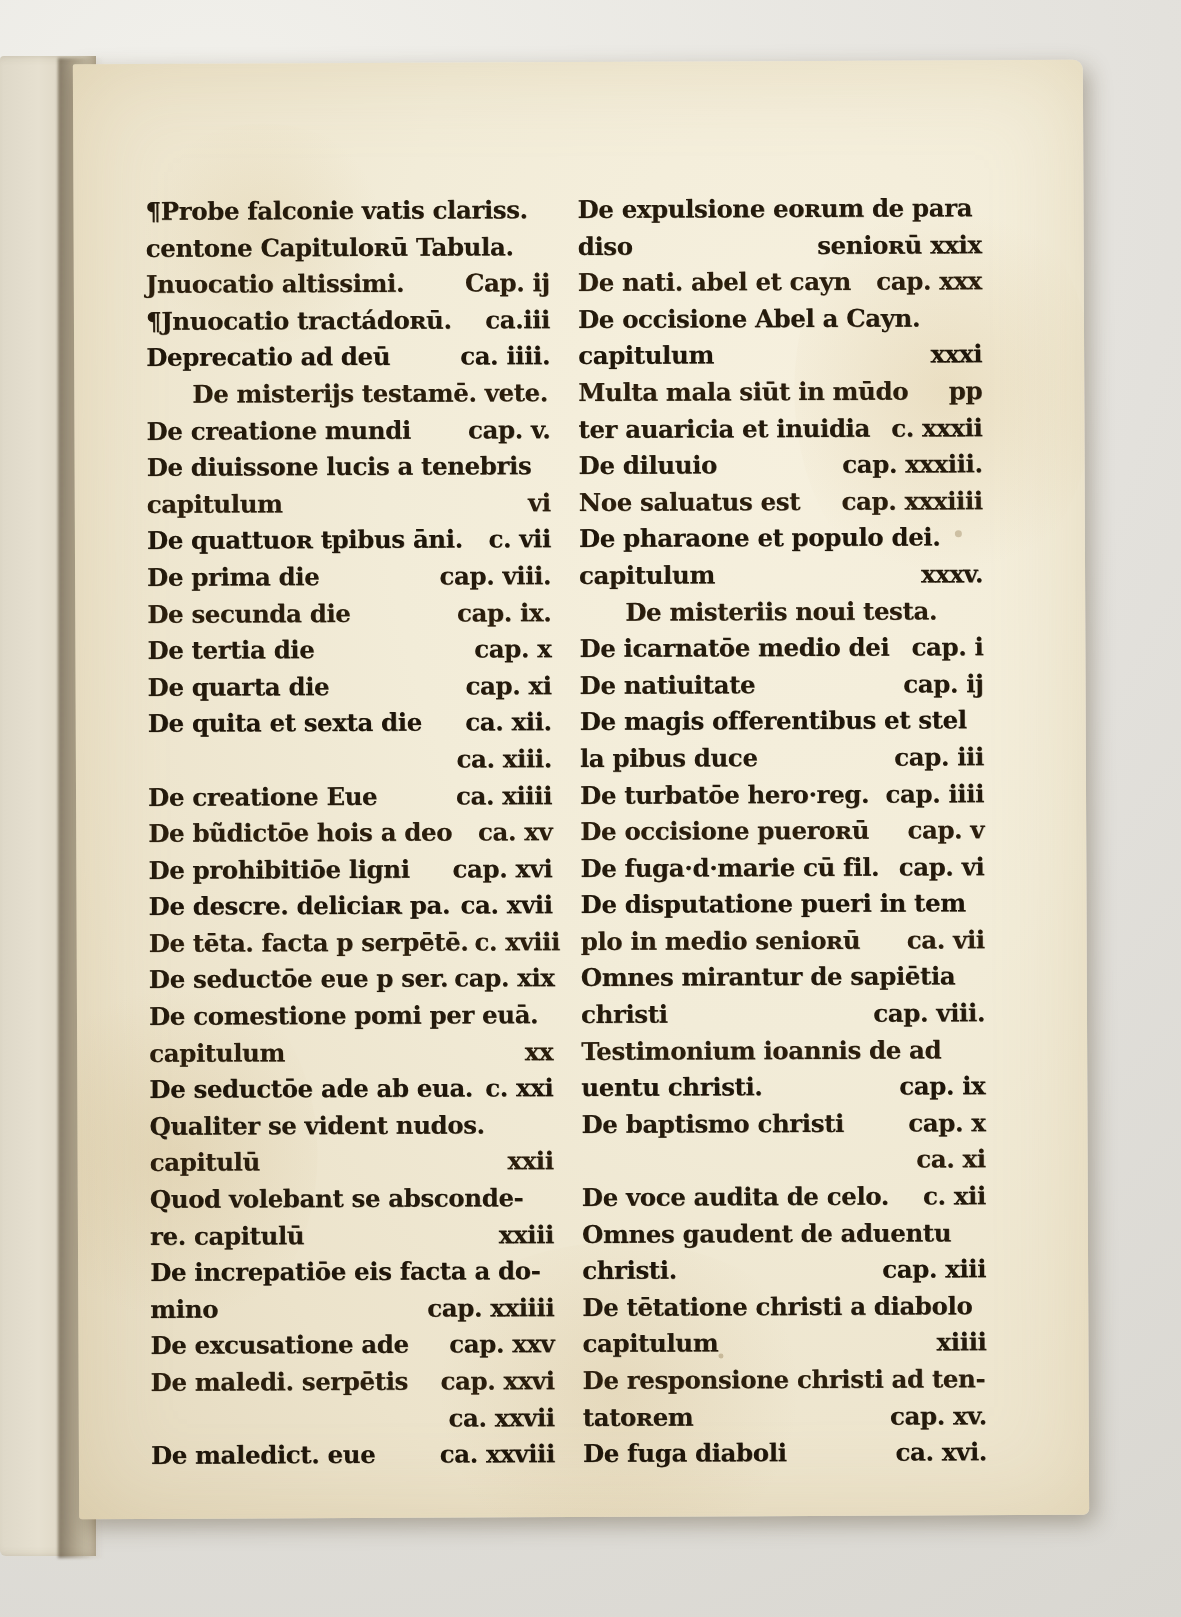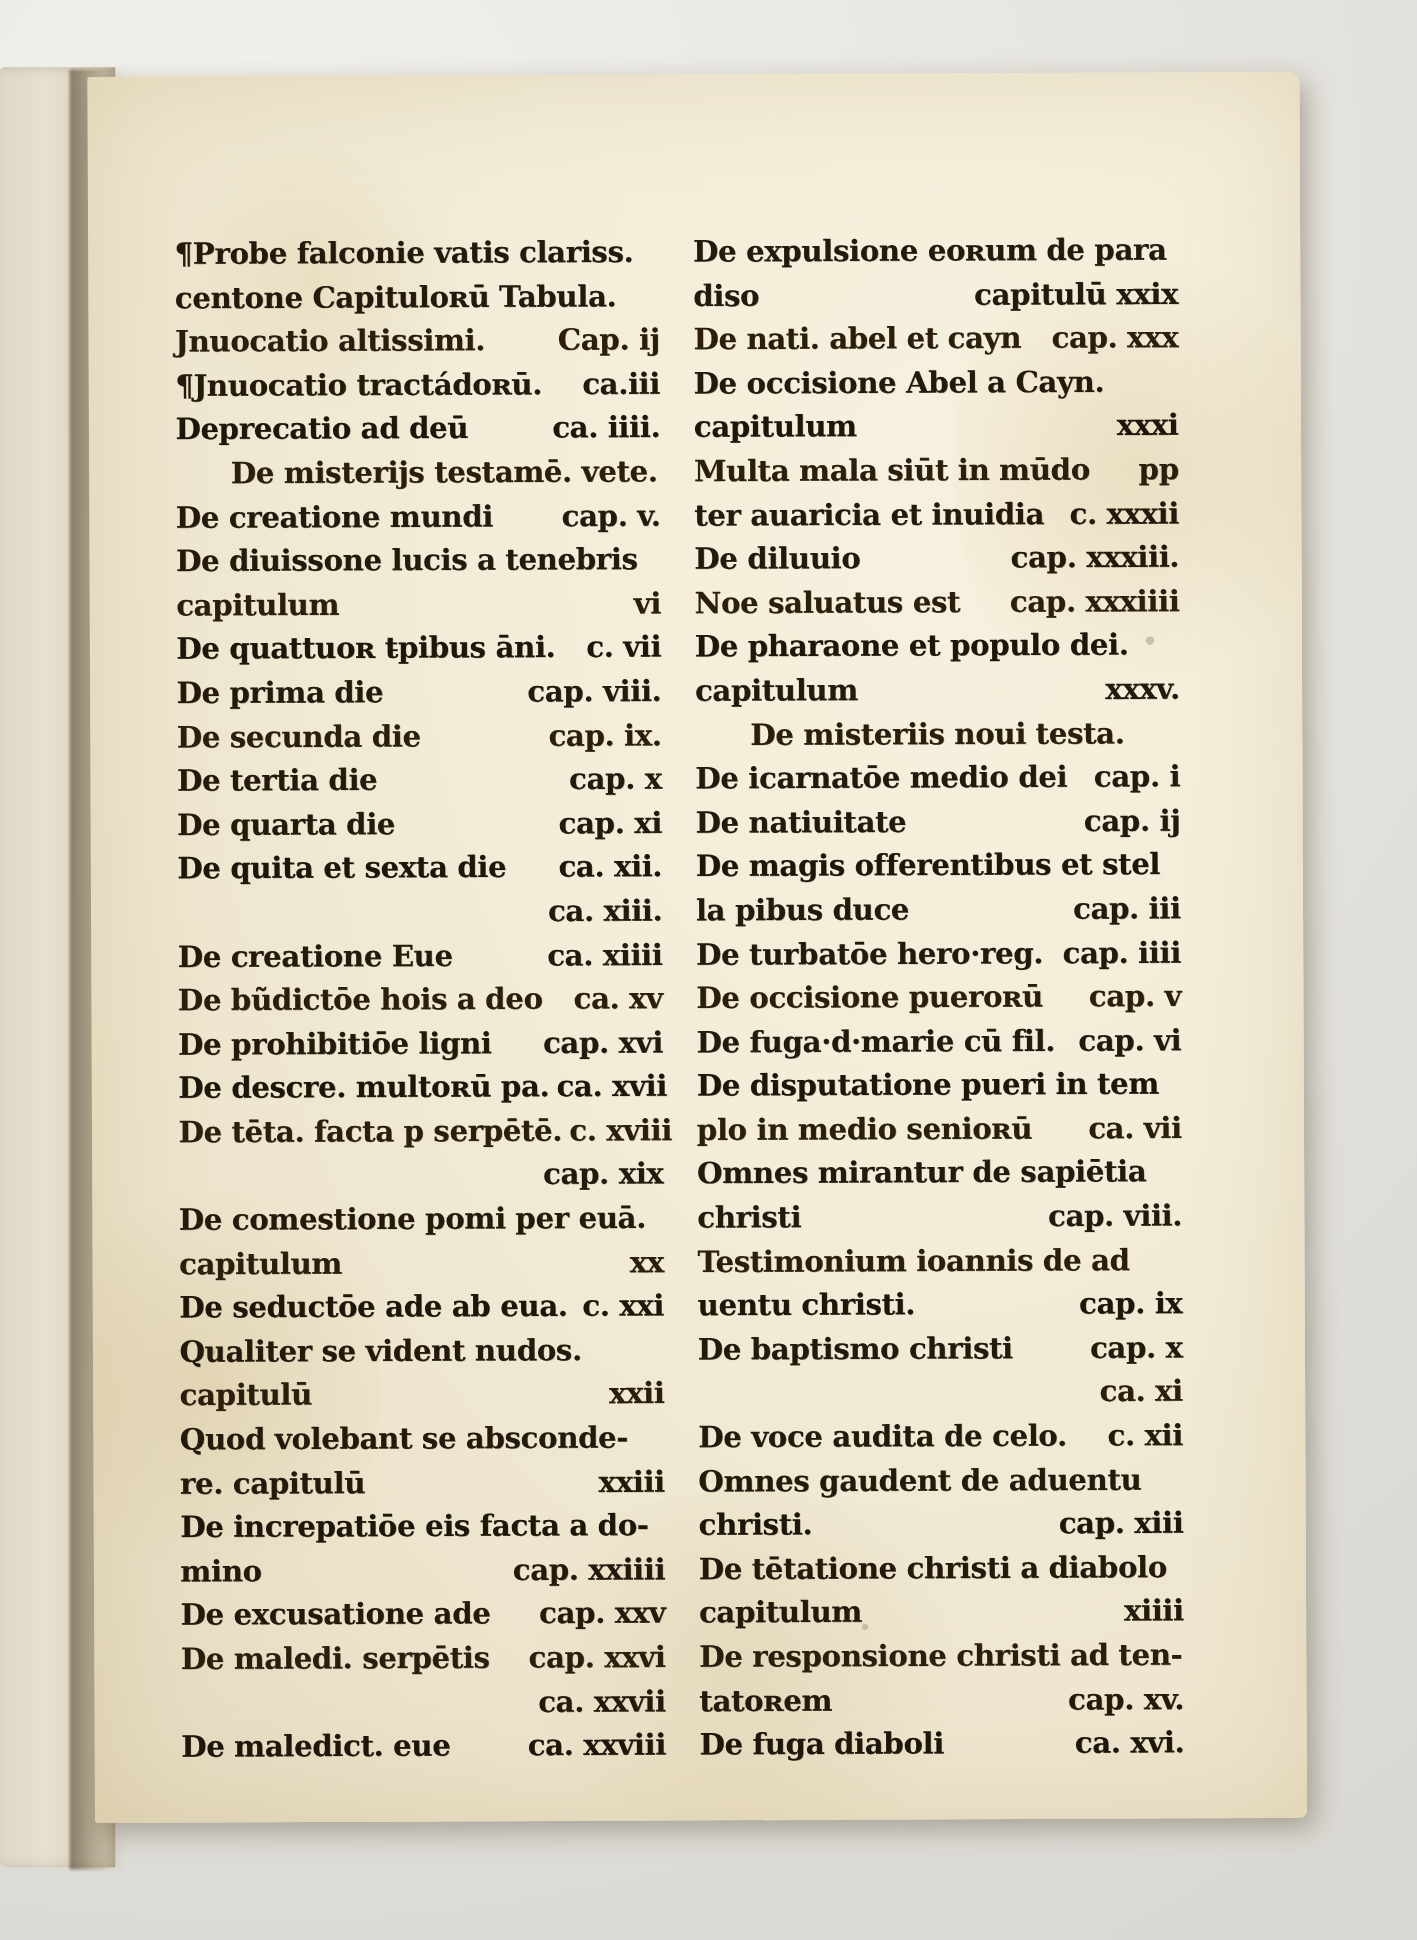--- a/index.html
+++ b/index.html
@@ -217,30 +217,31 @@
           <span class="txt">De bũdictōe hois a deo</span>
           <span class="gap"></span>
           <span class="num">ca. xv</span>
         </div>
         <div class="line">
           <span class="txt">De prohibitiōe ligni</span>
           <span class="gap"></span>
           <span class="num">cap. xvi</span>
         </div>
         <div class="line">
-          <span class="txt">De descre. multoʀū pa.</span>
+          <span class="txt">De descre. deliciaʀ pa.</span>
           <span class="gap"></span>
           <span class="num">ca. xvii</span>
         </div>
         <div class="line">
           <span class="txt">De tēta. facta p serpētē.</span>
           <span class="gap"></span>
           <span class="num">c. xviii</span>
         </div>
         <div class="line">
+          <span class="txt">De seductōe eue p ser.</span>
           <span class="gap"></span>
           <span class="num">cap. xix</span>
         </div>
         <div class="line">
           <span class="txt">De comestione pomi per euā.</span>
         </div>
         <div class="line">
           <span class="txt">capitulum</span>
           <span class="gap"></span>
           <span class="num">xx</span>
@@ -294,21 +295,21 @@
           <span class="num">ca. xxviii</span>
         </div>
       </div>
     <div class="col" id="col-right">
         <div class="line">
           <span class="txt">De expulsione eoʀum de para</span>
         </div>
         <div class="line">
           <span class="txt">diso</span>
           <span class="gap"></span>
-          <span class="num">capitulū xxix</span>
+          <span class="num">senioʀū xxix</span>
         </div>
         <div class="line">
           <span class="txt">De nati. abel et cayn</span>
           <span class="gap"></span>
           <span class="num">cap. xxx</span>
         </div>
         <div class="line">
           <span class="txt">De occisione Abel a Cayn.</span>
         </div>
         <div class="line">

